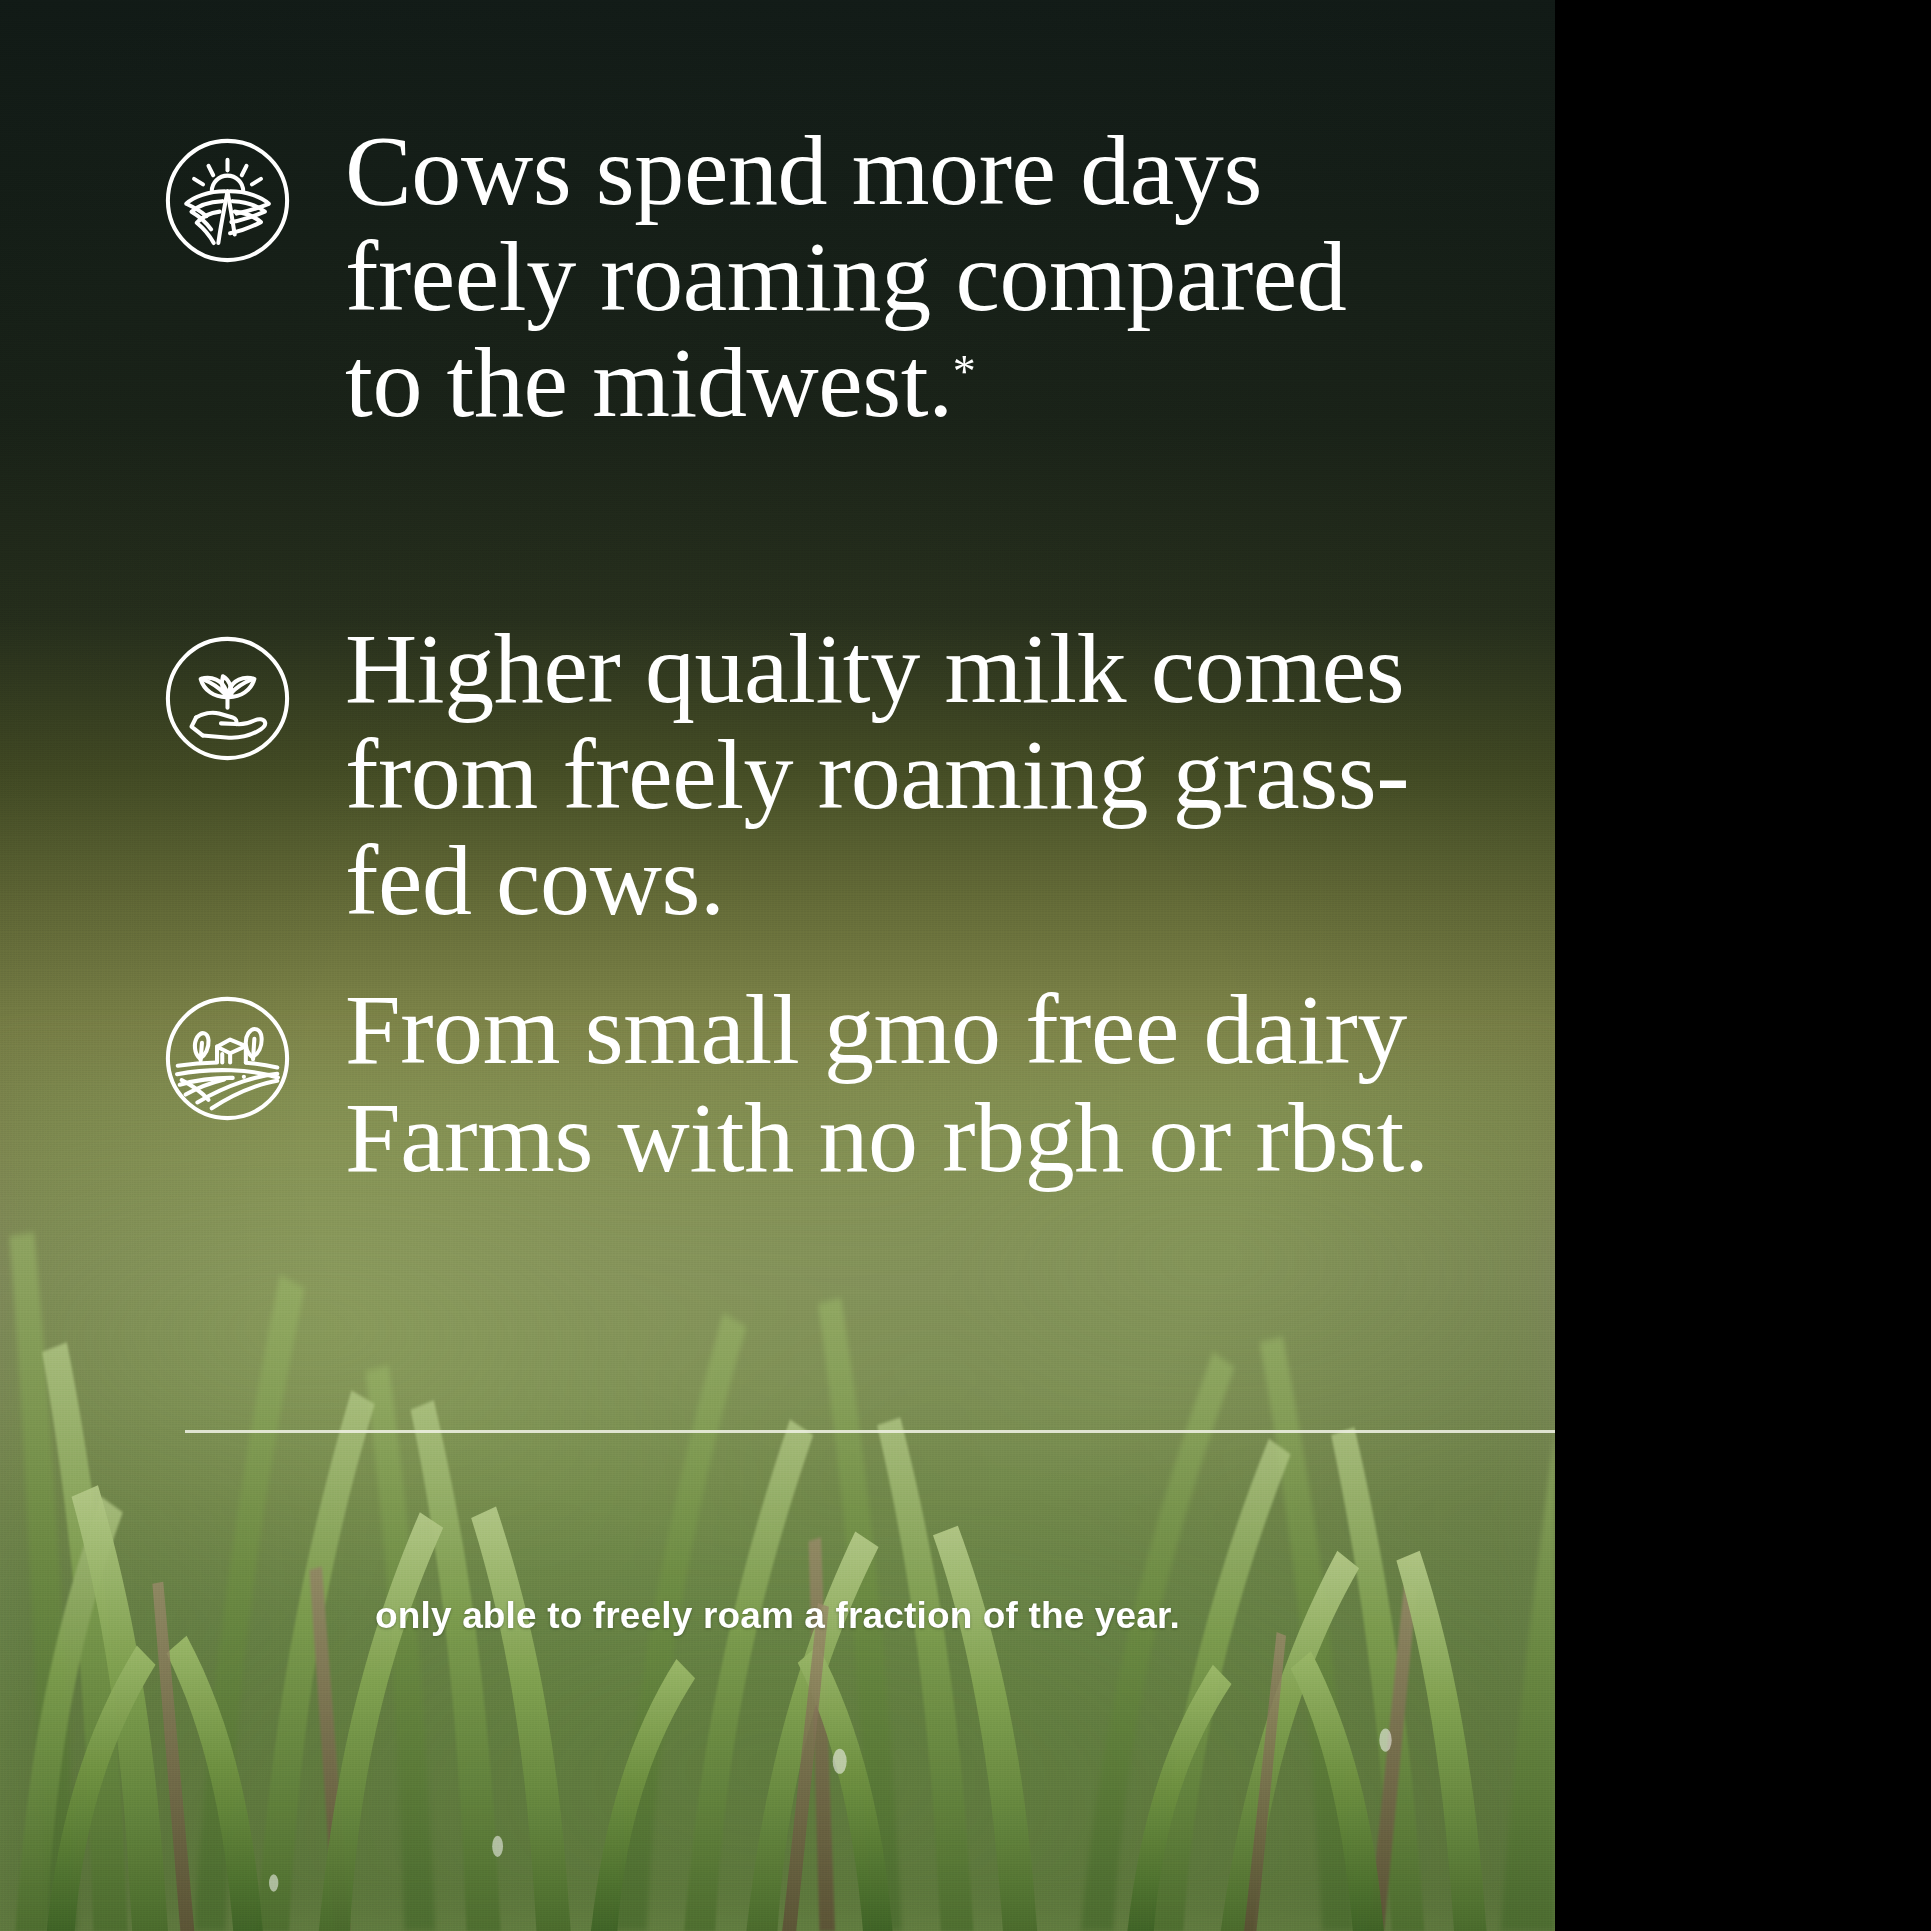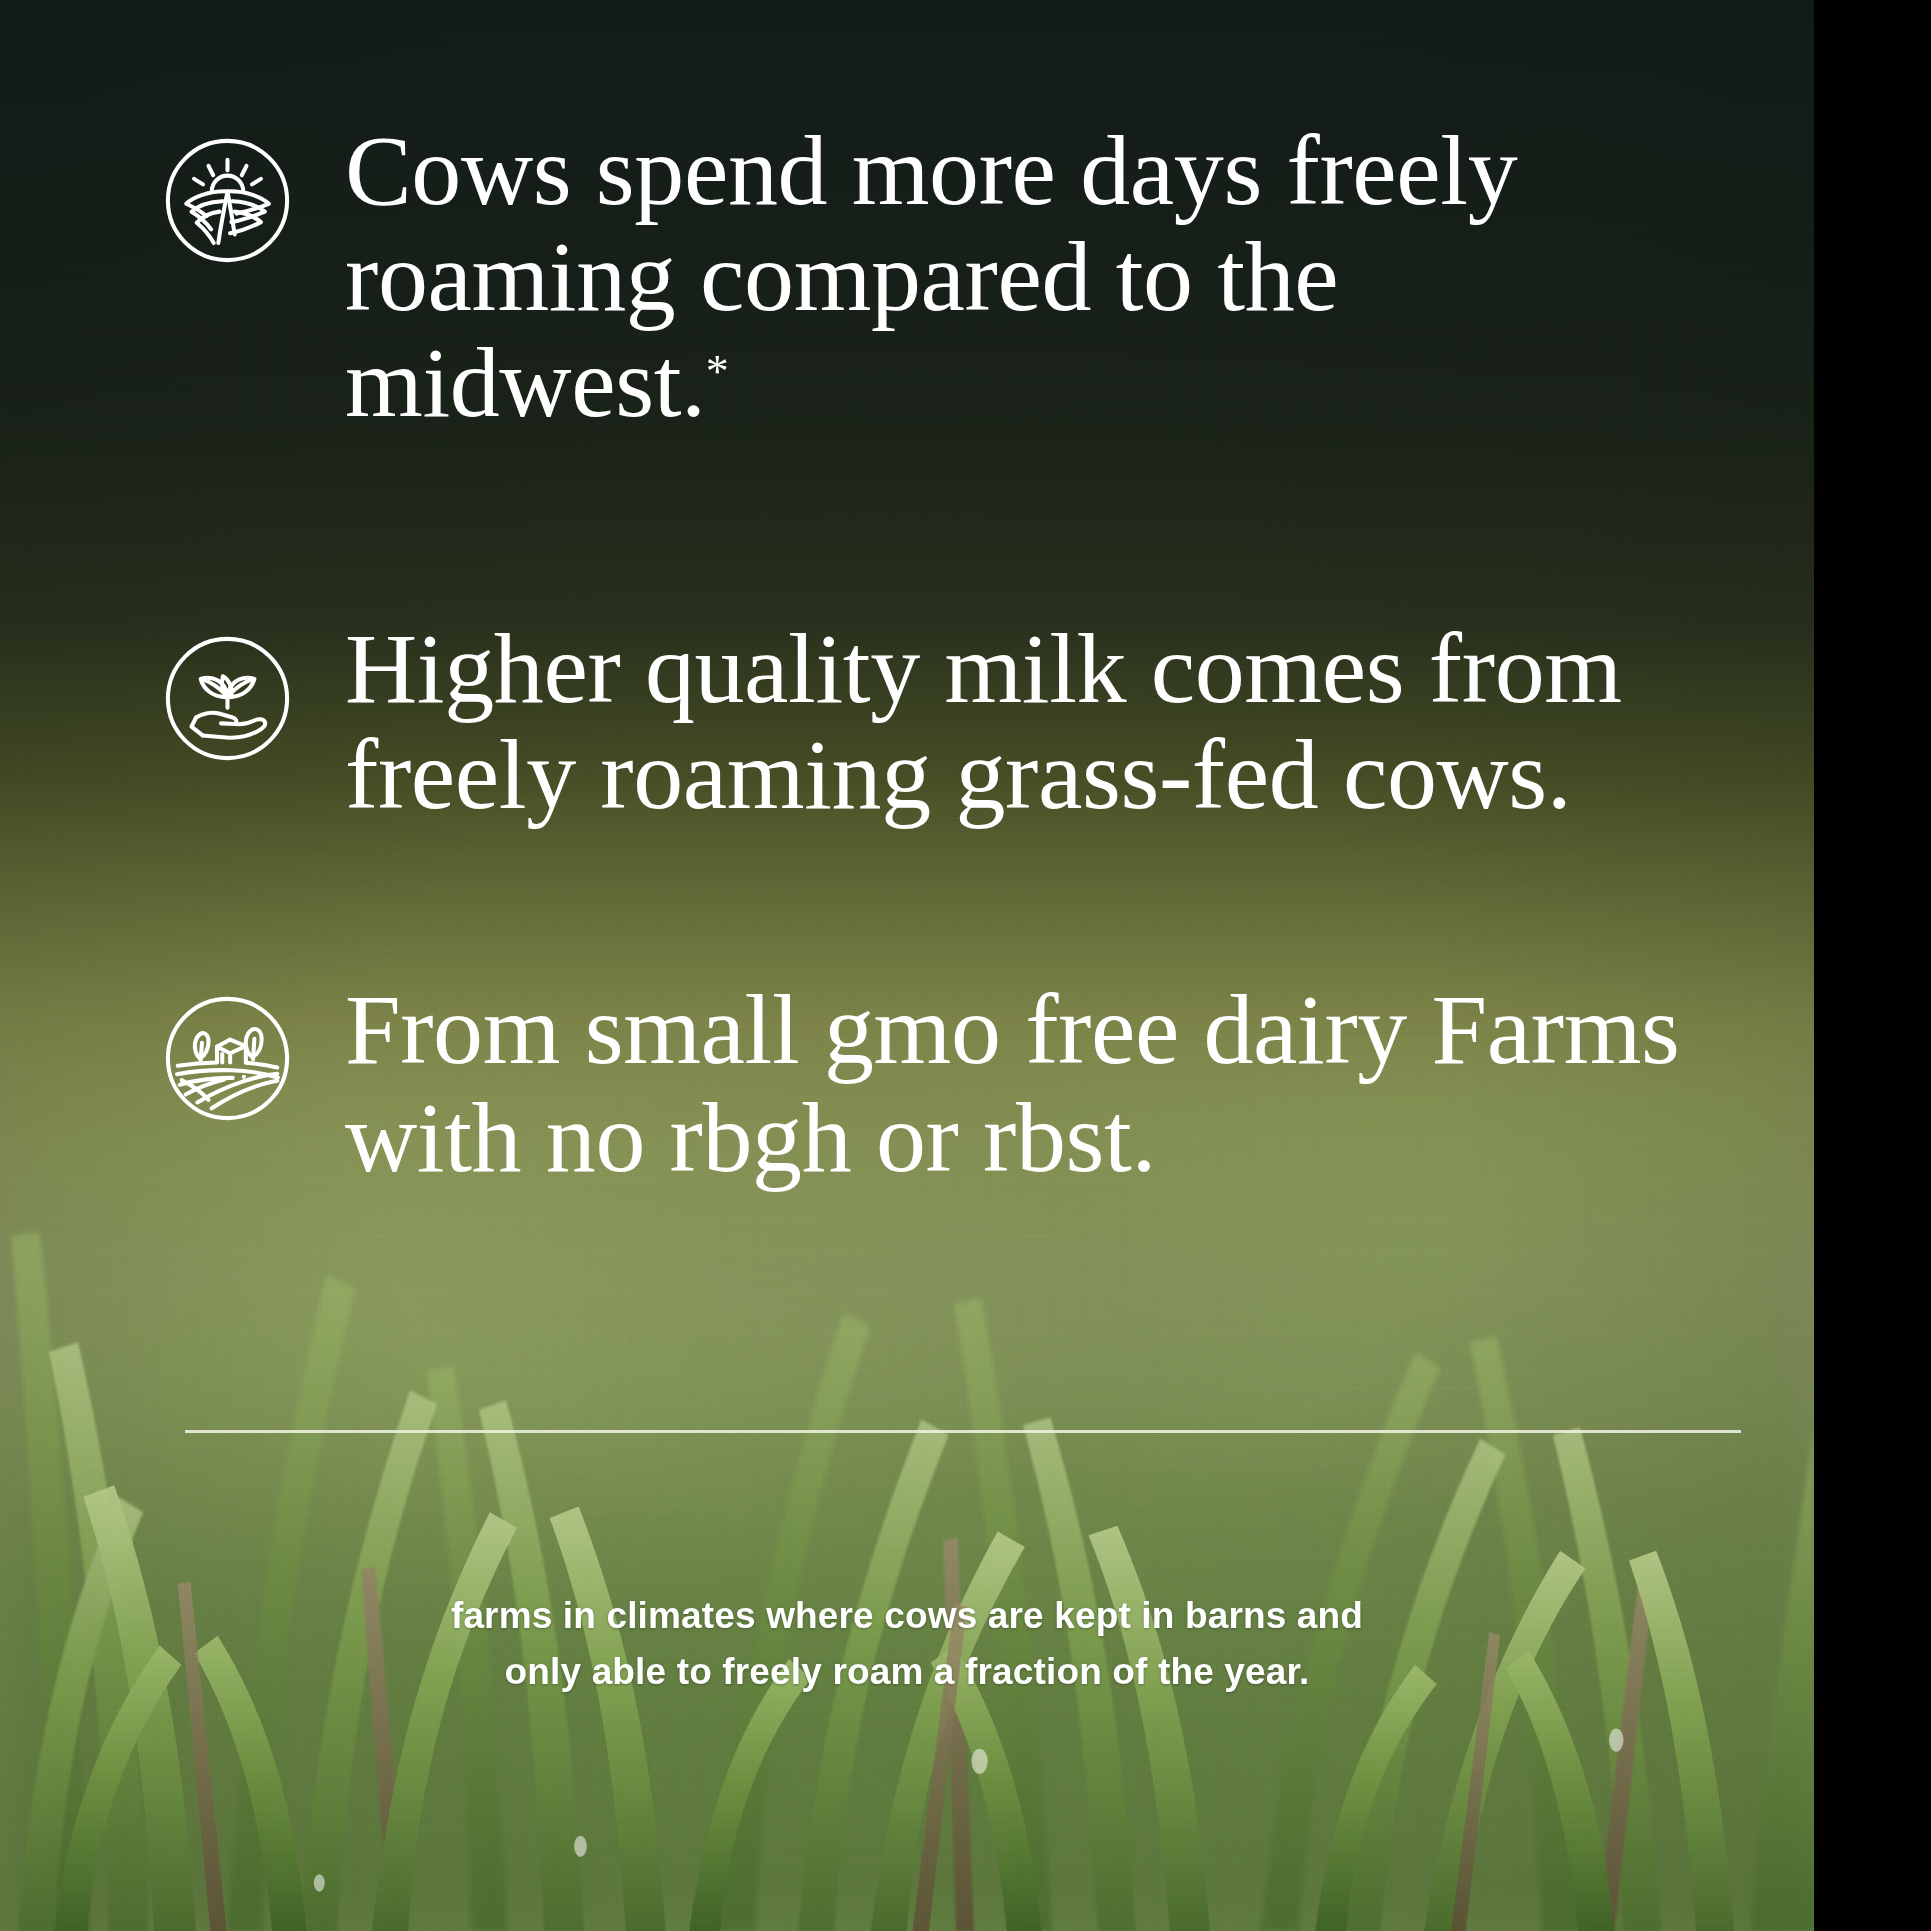--- a/index.html
+++ b/index.html
@@ -2,21 +2,21 @@
 <html><head>
 <meta charset="utf-8">
 <style>
   html, body {
     margin: 0;
     padding: 0;
     background: #000;
   }
   #stage {
     position: relative;
-    width: 1814px;
+    width: 1555px;
     height: 1931px;
     overflow: hidden;
     font-family: "Liberation Sans", sans-serif;
     background: #c2410c;
   }
 
   
   .bg-layer { position: absolute; left: 0; top: 0; width: 100%; height: 100%; }
 
   
@@ -318,19 +318,18 @@
         </svg>
       </div>
       <div class="bullet-text">
         <span>Higher quality milk comes from freely roaming grass-fed cows.</span><span class="sup-star"></span>
       </div>
     </div>
 
     <div id="divider"></div>
 
     <div id="footnote">
-      <div>farms in climates where cows are kept in barns and</div>
       <div>only able to freely roam a fraction of the year.</div>
     </div>
 
   </div>
 </div>
 
 
 </body></html>

